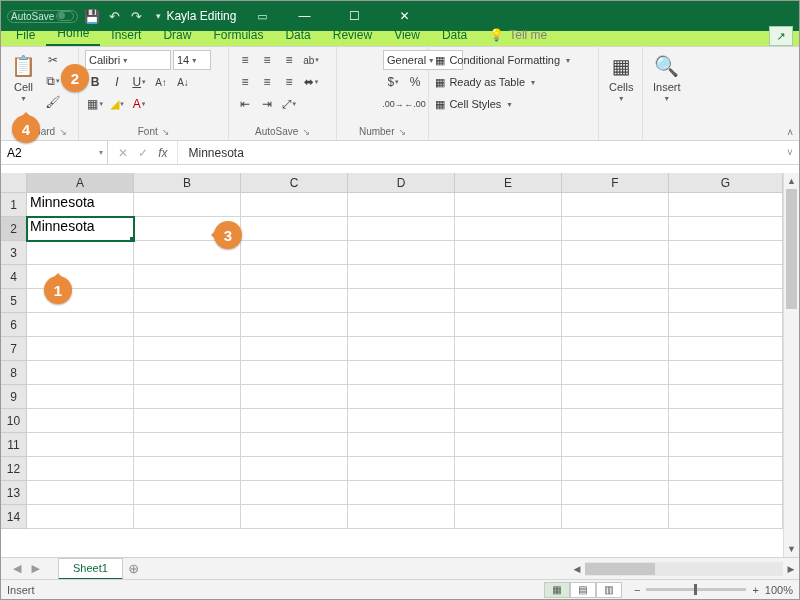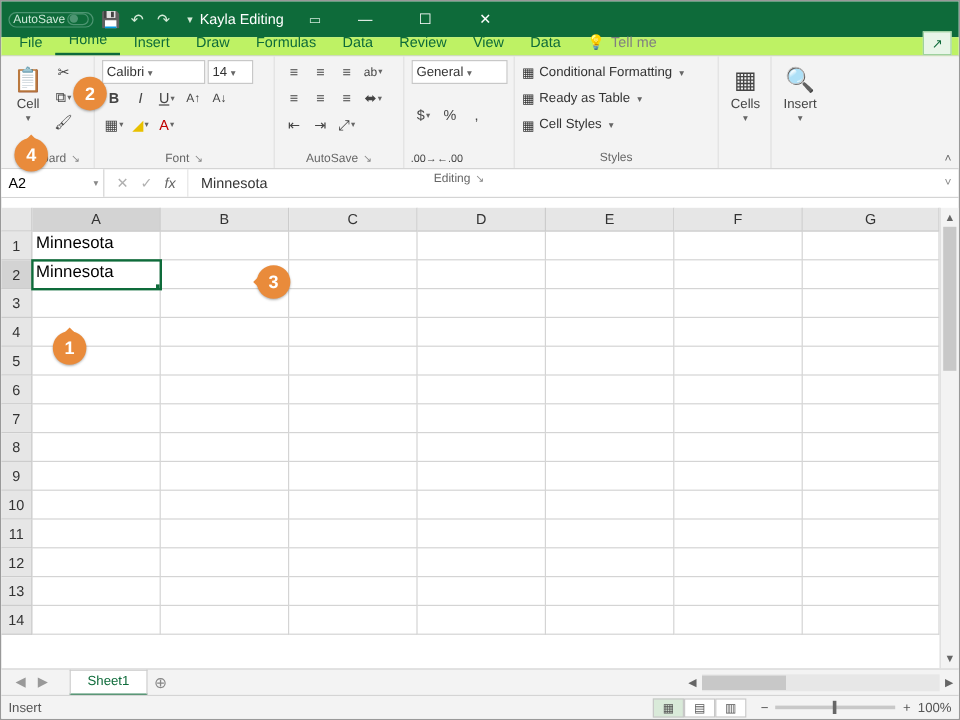--- a/index.html
+++ b/index.html
@@ -40,21 +40,21 @@
 .combo { height:20px; border:1px solid #c8c8c8; background:#fff; font-size:11px; display:flex; align-items:center; padding:0 3px; color:#333; }
 .combo .dd { font-size:8px; color:#666; margin-left:3px; }
 
 .styles-col { display:flex; flex-direction:column; gap:2px; }
 .styles-item { display:flex; align-items:center; gap:4px; font-size:11px; color:#333; height:20px;}
 .styles-item .dd { font-size:8px; color:#666; margin-left:2px;}
 
 .rib-collapse { position:absolute; right:6px; bottom:2px; font-size:10px; color:#666; }
 
 .formulabar { height:24px; border-bottom:1px solid #d4d4d4; display:flex; align-items:stretch; font-size:12px; }
-.namebox { width:86px; border-right:1px solid #d4d4d4; display:flex; align-items:center; padding-left:6px; position:relative; background:#fff;}
+.namebox { width:107px; border-right:1px solid #d4d4d4; display:flex; align-items:center; padding-left:6px; position:relative; background:#fff;}
 .namebox .dd { position:absolute; right:4px; font-size:8px; color:#888;}
 .fb-icons { display:flex; align-items:center; gap:10px; padding:0 10px; border-right:1px solid #e5e5e5; color:#b0b0b0;}
 .fb-icons span { font-size:12px; }
 .fx { font-style:italic; color:#666; }
 .fb-input { flex:1; display:flex; align-items:center; padding-left:10px; color:#333; }
 .fb-expand { width:18px; display:flex; align-items:center; justify-content:center; color:#888; font-size:10px;}
 
 .sheet-area { position:absolute; top:172px; left:0; right:0; bottom:42px; overflow:hidden; }
 .corner { position:absolute; left:0; top:0; width:26px; height:20px; background:#e6e6e6; border-right:1px solid #ccc; border-bottom:1px solid #ccc; }
 .colheads { position:absolute; left:26px; top:0; right:16px; height:20px; display:flex; }
@@ -205,36 +205,36 @@
       <div class="row">
         <span class="smbtn">⇤</span>
         <span class="smbtn">⇥</span>
         <span class="smbtn dd">⤢</span>
       </div>
     </div>
     <div class="group-label"><span>AutoSave</span><span class="dlg">↘</span></div>
   </div>
 
   <div class="group" style="width:92px;">
-    <div class="group-body col" style="gap:16px;">
+    <div class="group-body col" style="gap:2px;margin-left:40px;">
       <div class="combo" style="width:80px;">
           <span>General</span>
           <span class="dd">▾</span>
         </div>
       <div class="row">
         <span class="smbtn dd">$</span>
         <span class="smbtn">%</span>
         <span class="smbtn">,</span>
       </div>
       <div class="row">
         <span class="smbtn" style="font-size:9px;">.00→</span>
         <span class="smbtn" style="font-size:9px;">←.00</span>
       </div>
     </div>
-    <div class="group-label"><span>Editing</span><span class="dlg">↘</span></div>
+    <div class="group-label"><span>Number</span><span class="dlg">↘</span></div>
   </div>
 
   <div class="group" style="width:170px;">
     <div class="group-body">
       <div class="styles-col">
         <div class="styles-item">
             <span>▦</span>
             <span>Conditional Formatting</span>
             <span class="dd">▾</span>
           </div>
@@ -243,21 +243,20 @@
             <span>Ready as Table</span>
             <span class="dd">▾</span>
           </div>
         <div class="styles-item">
             <span>▦</span>
             <span>Cell Styles</span>
             <span class="dd">▾</span>
           </div>
       </div>
     </div>
-    <div class="group-label"><span>Styles</span></div>
   </div>
 
   <div class="group" style="width:44px;">
     <div class="group-body">
         <div class="bigbtn">
           <span class="ic">▦</span>
           <span>Cells</span>
           <span style="font-size:8px;color:#666;">▾</span>
         </div>
       </div>

